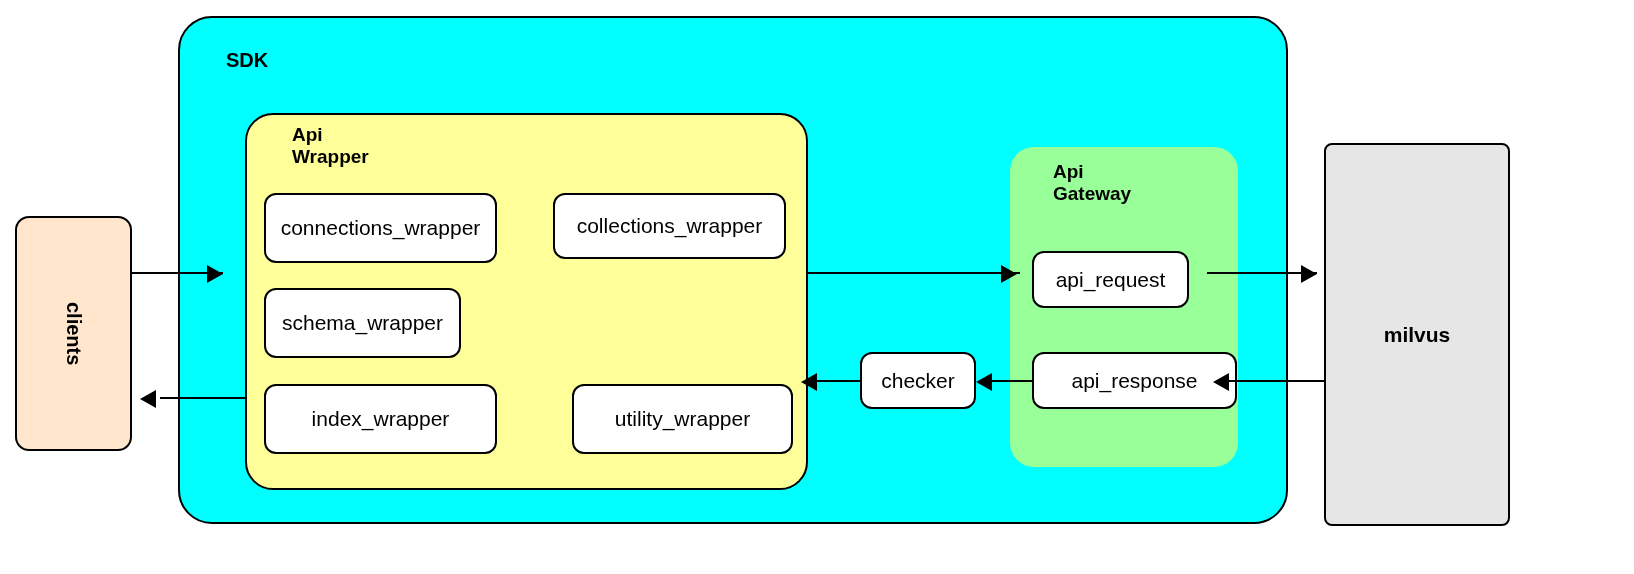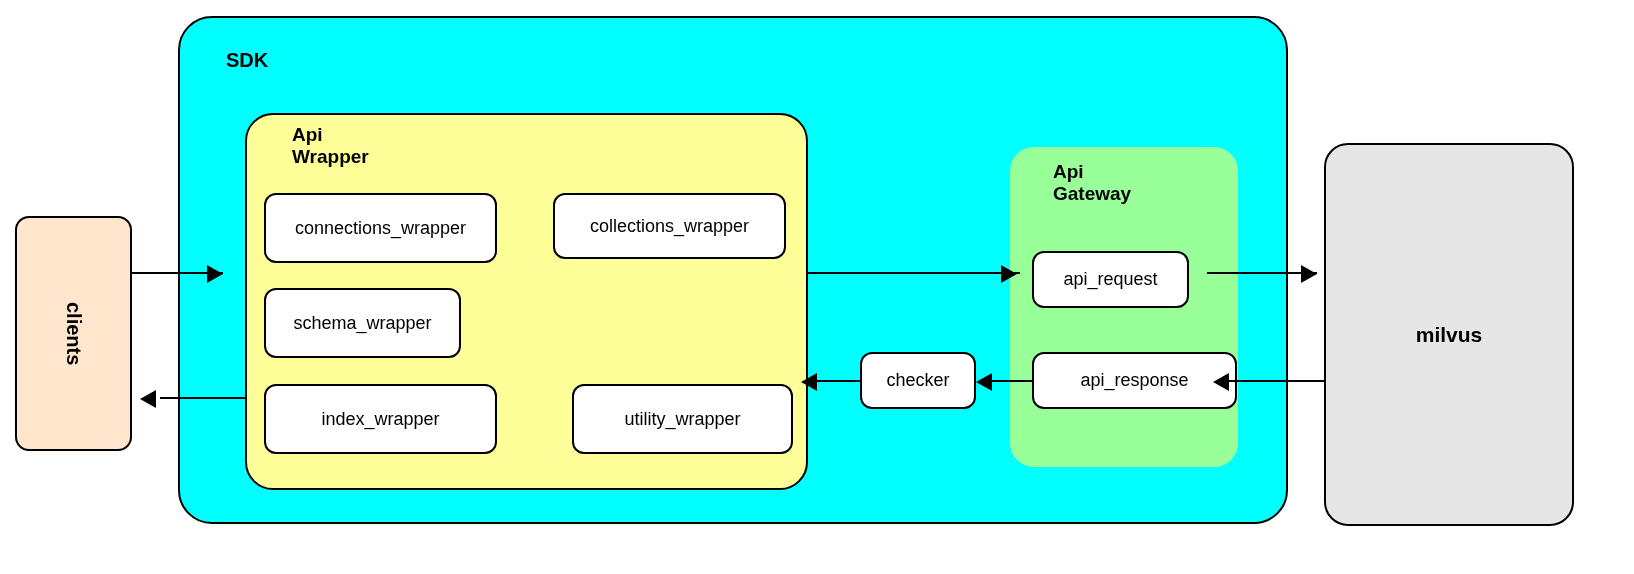--- a/index.html
+++ b/index.html
@@ -84,21 +84,21 @@
     font-weight: bold;
     line-height: 1.18;
     white-space: pre-line;
   }
 
   
   .leaf-box {
     background: #ffffff;
     border: 2px solid #000000;
     border-radius: 12px;
-    font-size: 18px;
+    font-size: 21px;
     font-weight: normal;
     text-align: left;
   }
 
   
   .clients-box {
     left: 15px;
     top: 216px;
     width: 117px;
     height: 235px;
@@ -108,25 +108,25 @@
     font-size: 20px;
     font-weight: bold;
   }
   .clients-box .vtext {
     writing-mode: vertical-rl;
     text-orientation: mixed;
   }
   .milvus-box {
     left: 1324px;
     top: 143px;
-    width: 250px;
+    width: 186px;
     height: 383px;
     background: #e6e6e6;
     border: 2px solid #000000;
-    border-radius: 24px;
+    border-radius: 8px;
     font-size: 21px;
     font-weight: bold;
   }
 
   
   .w-connections { left: 264px; top: 193px;  width: 233px; height: 70px; }
   .w-collections { left: 553px; top: 193px;  width: 233px; height: 66px; }
   .w-schema      { left: 264px; top: 288px;  width: 197px; height: 70px; }
   .w-partition   { left: 553px; top: 288px;  width: 233px; height: 70px; }
   .w-index       { left: 264px; top: 384px;  width: 233px; height: 70px; }

